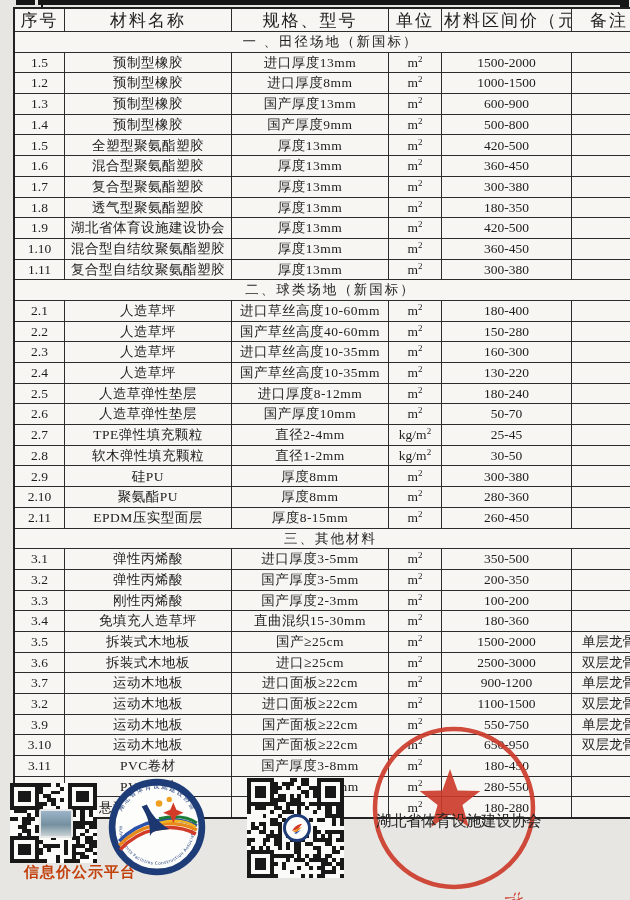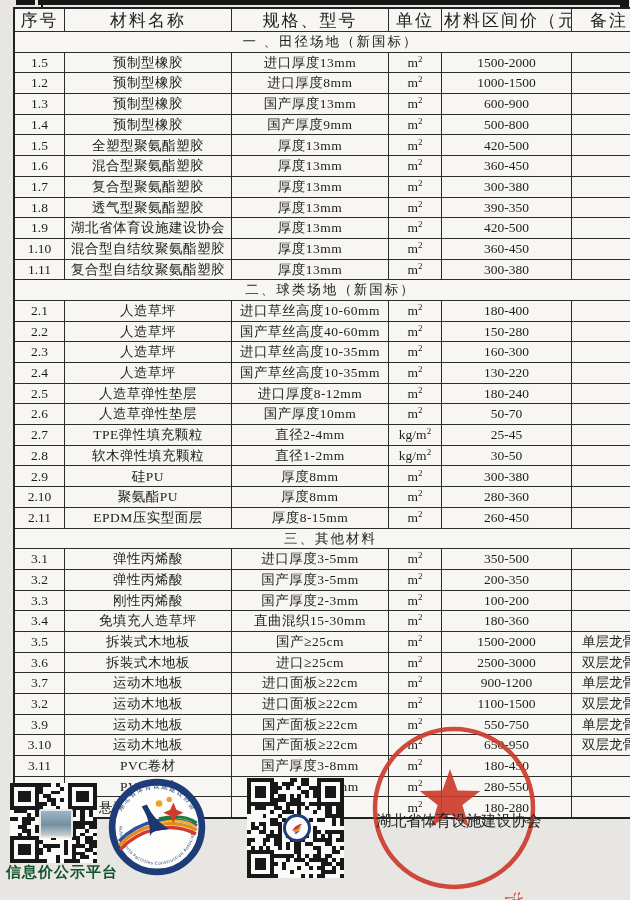--- a/index.html
+++ b/index.html
@@ -42,23 +42,23 @@
   .qr1-thumb{
     position:absolute;left:39px;top:809px;width:30px;height:25px;
     background:linear-gradient(180deg,#9db4c8 0%,#74909f 55%,#c9d2d4 100%);
     border:2px solid #e8e8e8;border-radius:2px;
   }
   .qr2-logo{
     position:absolute;left:283px;top:814px;width:22px;height:22px;border-radius:50%;
     background:#fdfdfd;border:3px solid #1e3c78;display:flex;align-items:center;justify-content:center;
   }
   .qr1-label{
-    position:absolute;left:6px;top:863px;width:160px;
+    position:absolute;left:24px;top:863px;width:160px;
     font-family:"Liberation Sans","DejaVu Sans",sans-serif;
-    font-size:15px;font-weight:bold;color:#14532d;letter-spacing:1px;
+    font-size:15px;font-weight:bold;color:#c2410c;letter-spacing:1px;
   }
   .emblem{position:absolute;left:108px;top:778px;}
   .seal{position:absolute;left:354px;top:708px;opacity:0.9;}
   .stamp-overlay{
     position:absolute;left:376px;top:811px;
     font-size:15.5px;color:#262626;letter-spacing:-0.5px;white-space:nowrap;
   }
 </style>
 </head>
 <body>
@@ -137,21 +137,21 @@
         <td class="col-spec">厚度13mm</td>
         <td class="col-unit">m<sup>2</sup></td>
         <td class="col-price">300-380</td>
         <td class="col-note"></td>
       </tr>
       <tr>
         <td class="col-no">1.8</td>
         <td class="col-name">透气型聚氨酯塑胶</td>
         <td class="col-spec">厚度13mm</td>
         <td class="col-unit">m<sup>2</sup></td>
-        <td class="col-price">390-350</td>
+        <td class="col-price">180-350</td>
         <td class="col-note"></td>
       </tr>
       <tr>
         <td class="col-no">1.9</td>
         <td class="col-name">湖北省体育设施建设协会</td>
         <td class="col-spec">厚度13mm</td>
         <td class="col-unit">m<sup>2</sup></td>
         <td class="col-price">420-500</td>
         <td class="col-note"></td>
       </tr>

